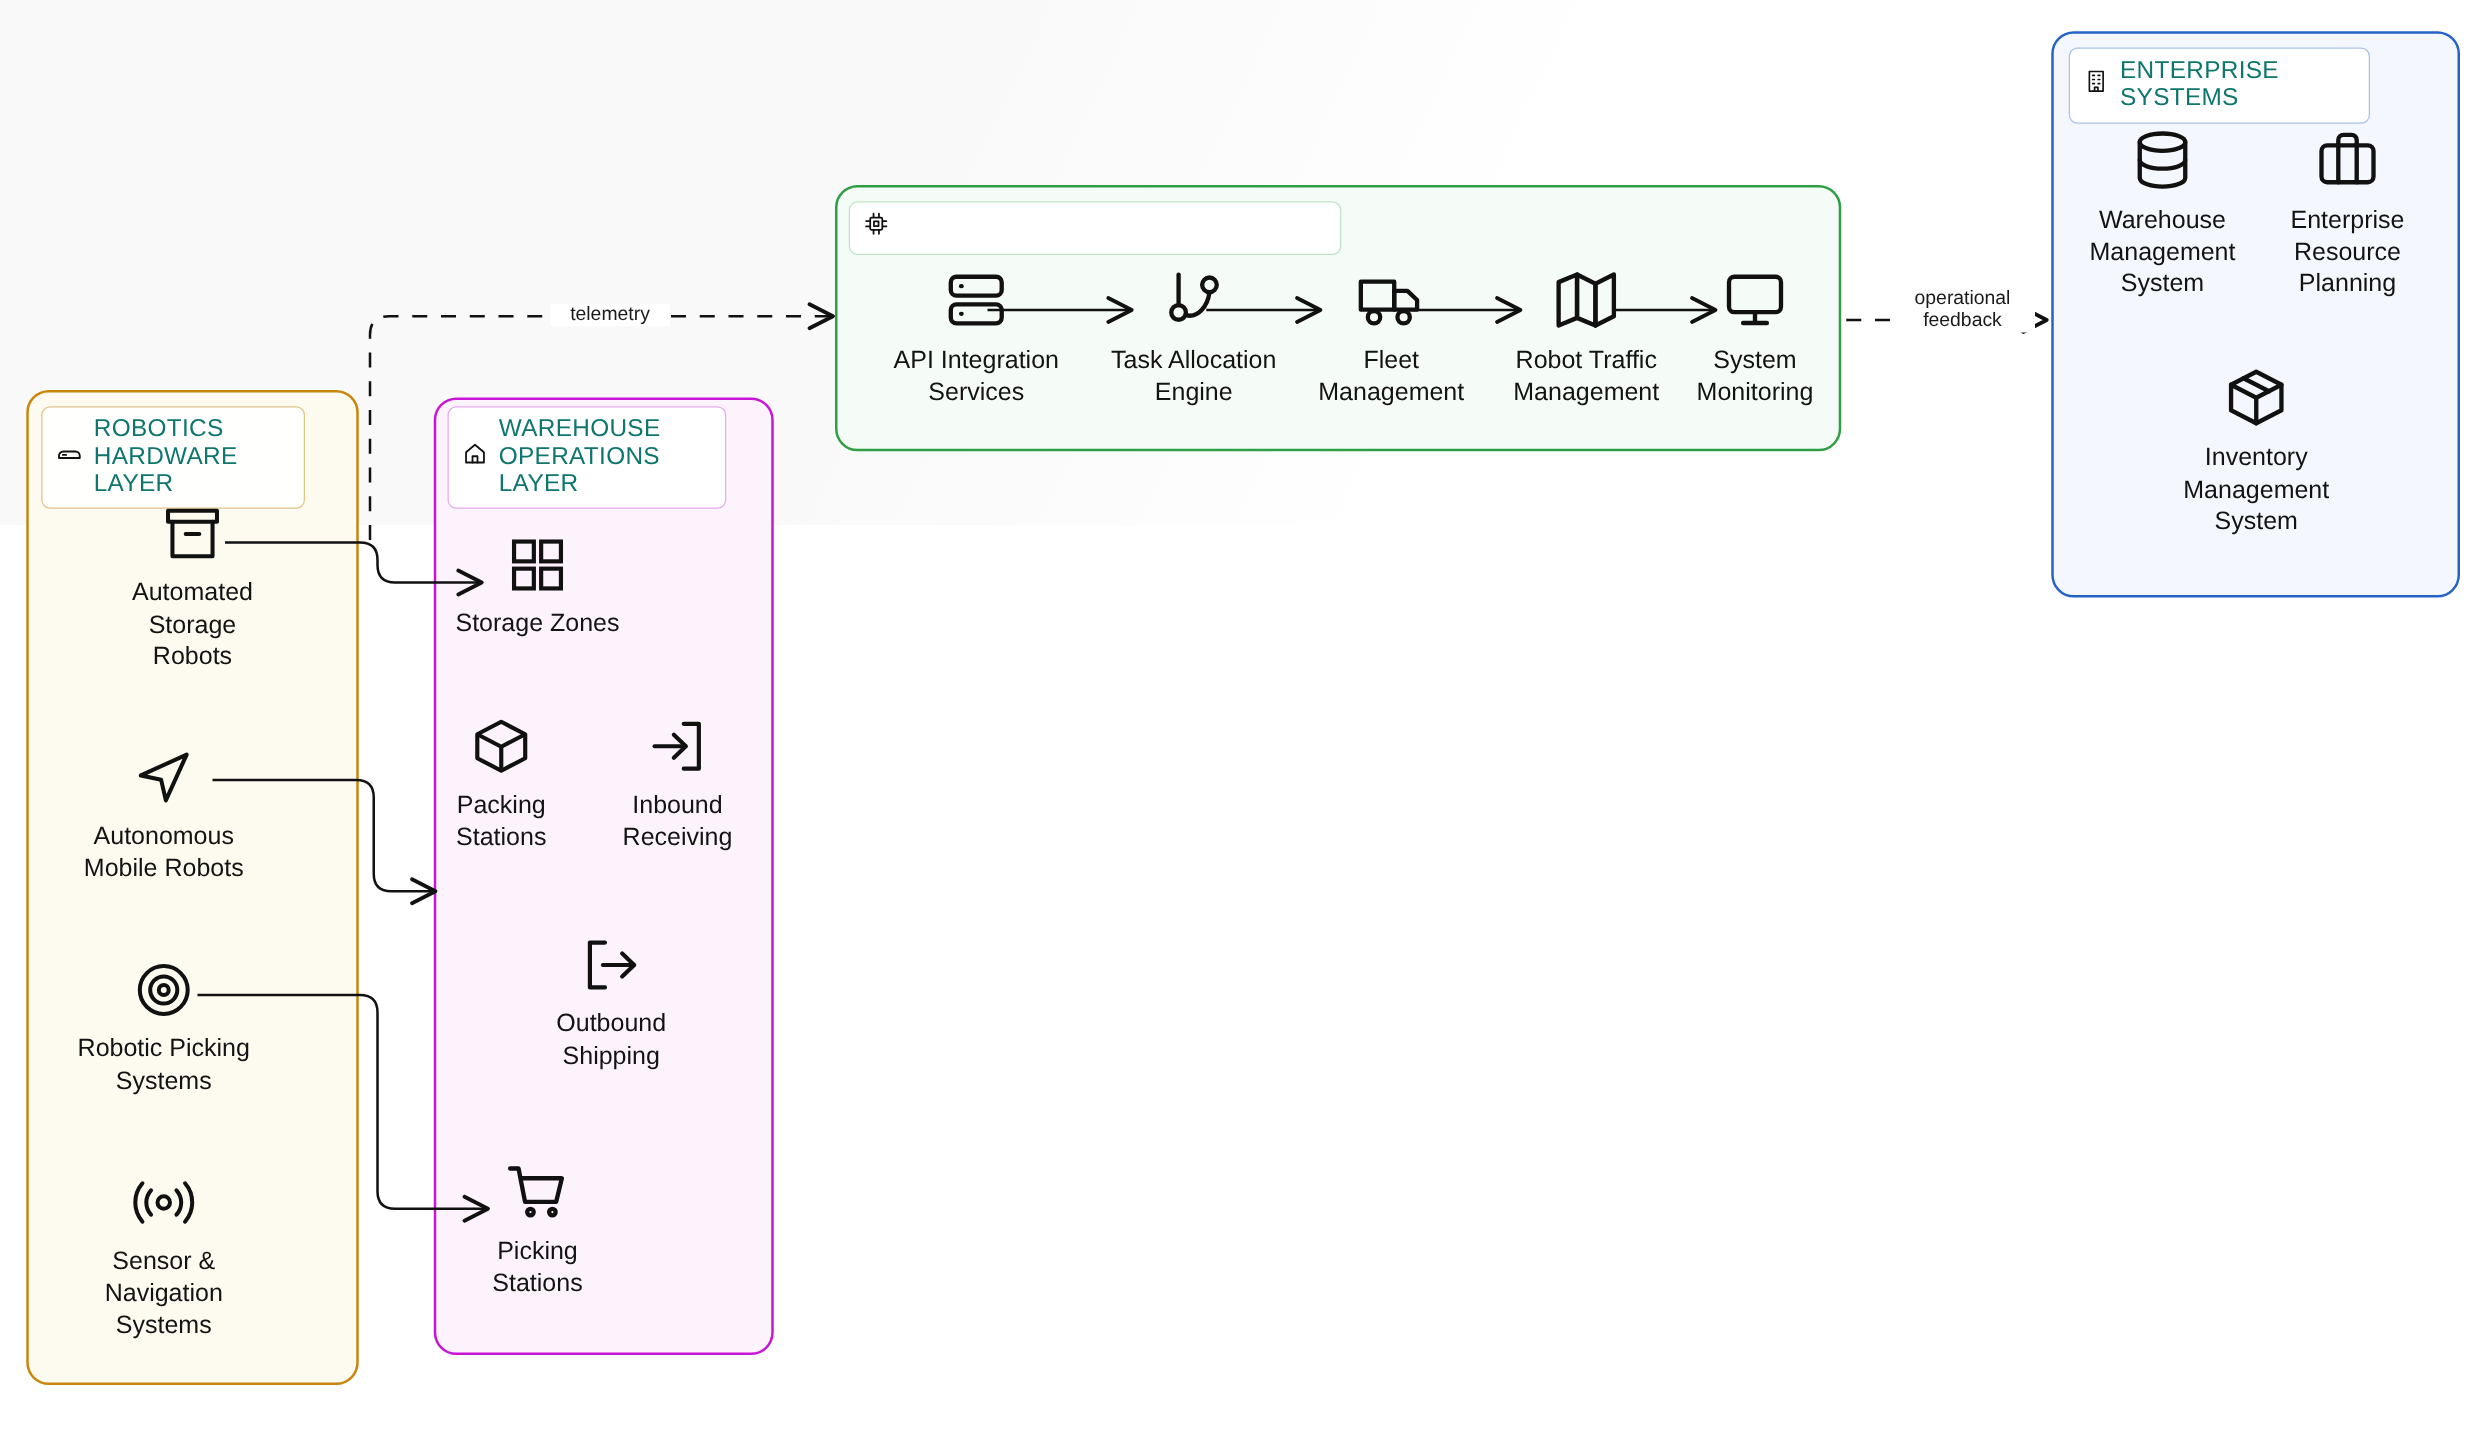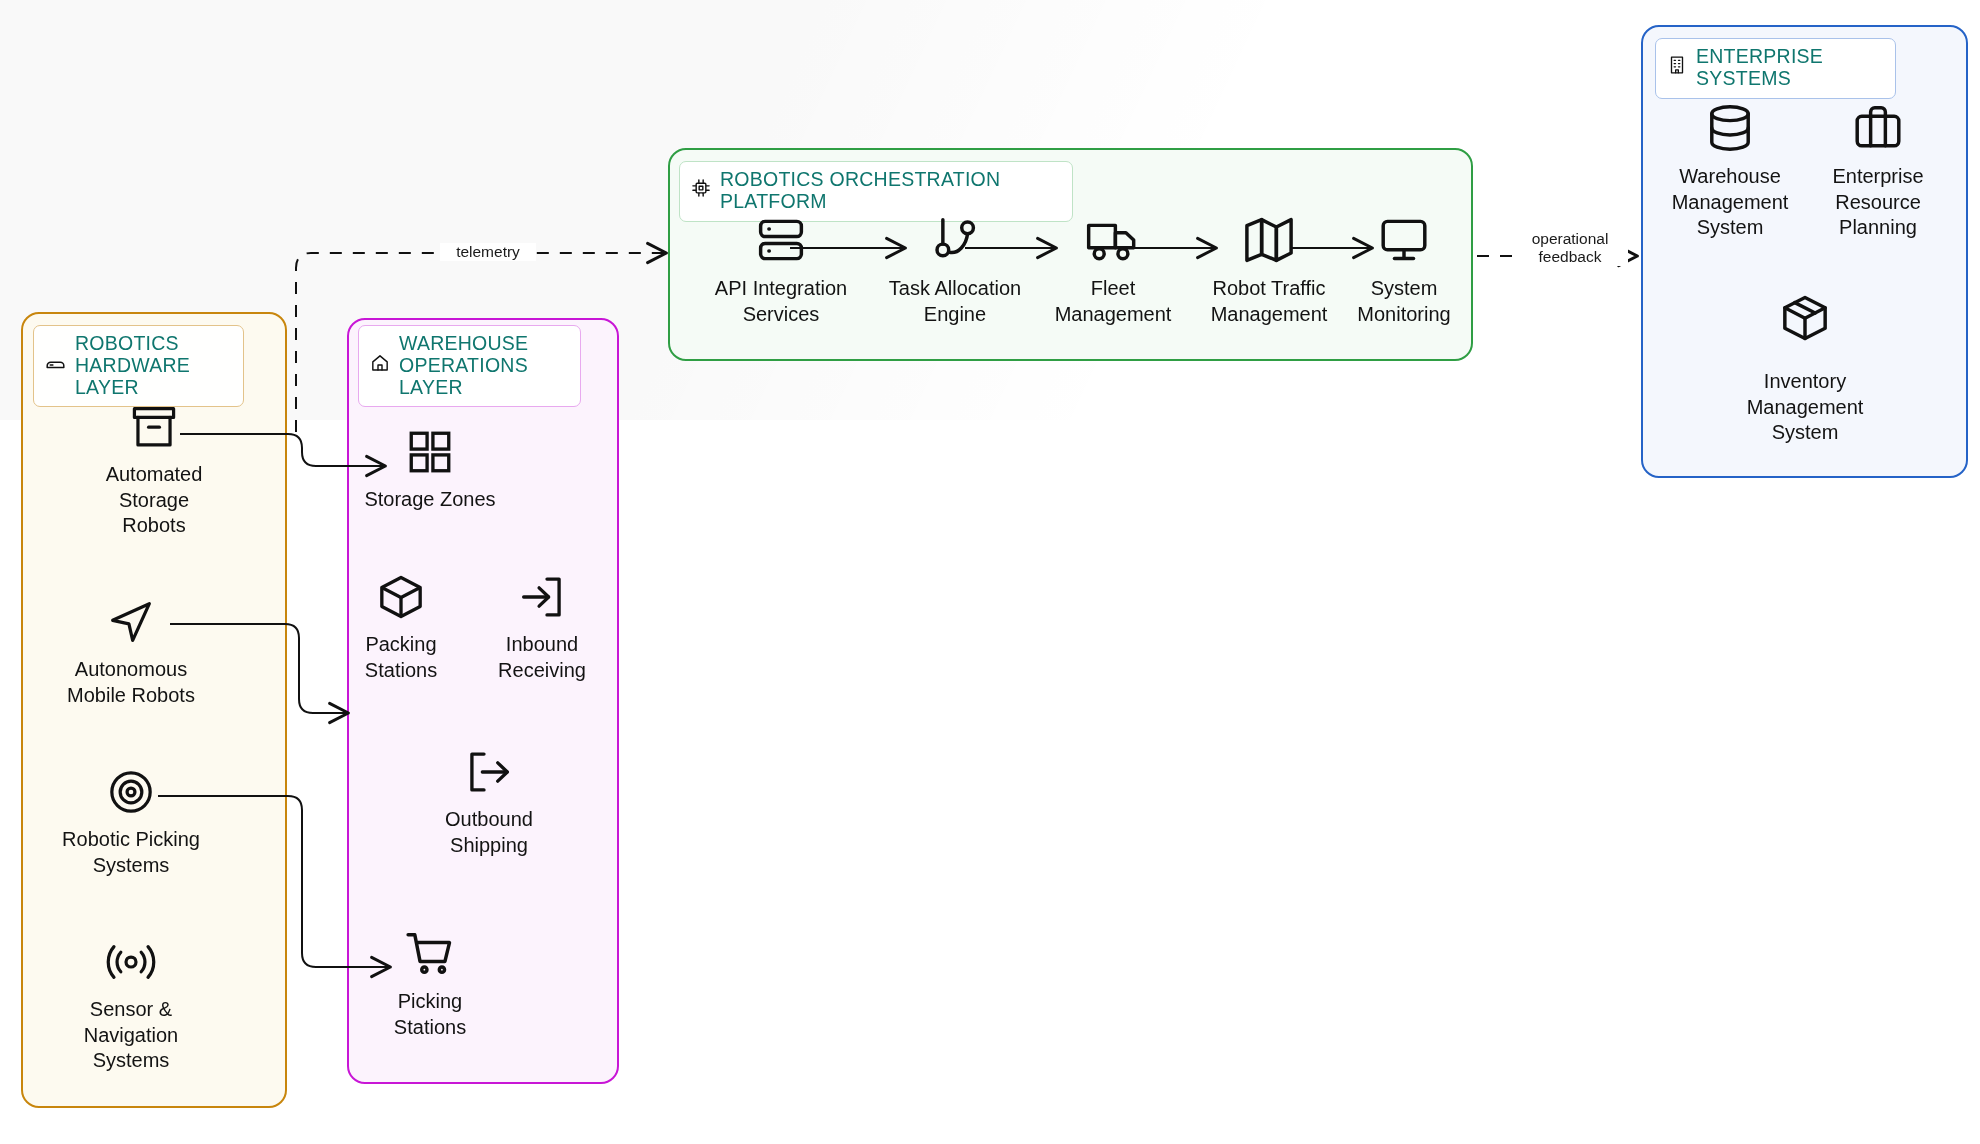--- a/index.html
+++ b/index.html
@@ -193,21 +193,20 @@
         <line x1="9.4" y1="2.3" x2="9.4" y2="5.6"></line>
           <line x1="14.6" y1="2.3" x2="14.6" y2="5.6"></line>
         <line x1="9.4" y1="18.4" x2="9.4" y2="21.7"></line>
           <line x1="14.6" y1="18.4" x2="14.6" y2="21.7"></line>
         <line x1="2.3" y1="9.4" x2="5.6" y2="9.4"></line>
           <line x1="2.3" y1="14.6" x2="5.6" y2="14.6"></line>
         <line x1="18.4" y1="9.4" x2="21.7" y2="9.4"></line>
           <line x1="18.4" y1="14.6" x2="21.7" y2="14.6"></line>
       </svg>
     </span>
-    <span class="ttext">ROBOTICS ORCHESTRATION PLATFORM</span>
   </div>
 
   <div class="node" style="left:865px;top:212px;width:180px;">
     <span class="ico" style="height:54px;">
       <svg width="54" height="52" viewBox="0 0 24 24" fill="none" stroke="#111" stroke-width="1.6" stroke-linecap="round" stroke-linejoin="round">
         <circle cx="6.4" cy="16.6" r="2.7"></circle>
         <circle cx="17.8" cy="6.4" r="2.7"></circle>
         <line x1="6.4" y1="2.6" x2="6.4" y2="13.9"></line>
         <path d="M9.1 17.6 C13.6 18.8 17.2 14.1 17.8 9.1"></path>
       </svg>
@@ -304,21 +303,21 @@
         <path d="M8.6 6.6 V4.6 A1.9 1.9 0 0 1 10.5 2.7 H13.5 A1.9 1.9 0 0 1 15.4 4.6 V6.6"></path>
         <line x1="8.6" y1="6.6" x2="8.6" y2="20.2"></line>
         <line x1="15.4" y1="6.6" x2="15.4" y2="20.2"></line>
       </svg>
     </span>
     <span class="lbl">Enterprise
 Resource
 Planning</span>
   </div>
 
-  <div class="node" style="left:1707px;top:290px;width:196px;gap:15px;">
+  <div class="node" style="left:1707px;top:290px;width:196px;">
     <span class="ico" style="height:54px;">
       <svg width="54" height="52" viewBox="0 0 24 24" fill="none" stroke="#111" stroke-width="1.6" stroke-linejoin="round" stroke-linecap="round">
         <path d="M12 2.5 L21.3 7.3 V16.7 L12 21.5 L2.7 16.7 V7.3 Z"></path>
         <path d="M2.7 7.3 L12 12.1 L21.3 7.3"></path>
         <path d="M12 12.1 V21.5"></path>
         <path d="M7.3 4.9 L16.7 9.7"></path>
       </svg>
     </span>
     <span class="lbl">Inventory
 Management

